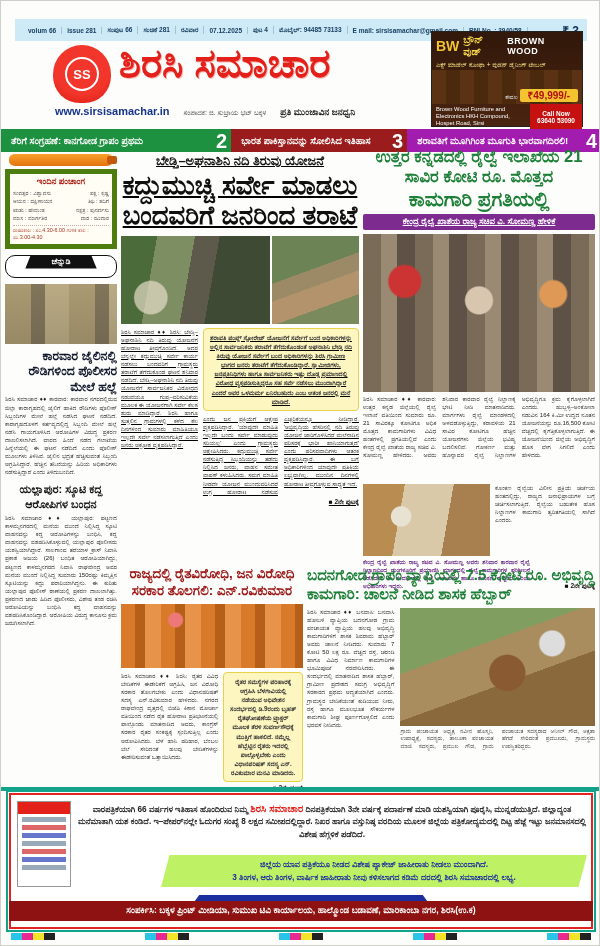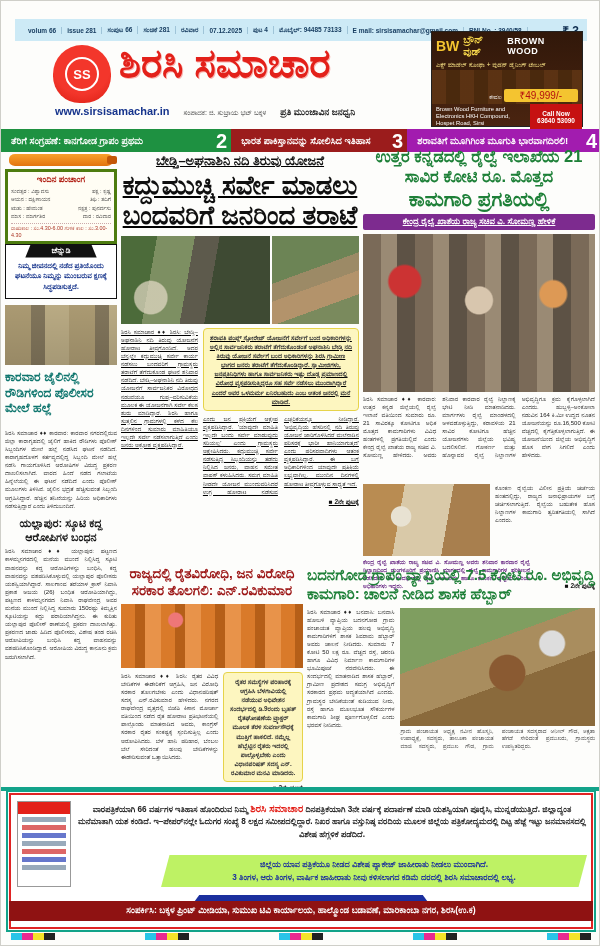--- a/index.html
+++ b/index.html
@@ -27,21 +27,21 @@
   .ad { position:absolute; left:430px; top:30px; width:152px; height:96px; background:linear-gradient(#31180a,#4a2410); border:1px solid #222; color:#f7d84c; font-size:7px; }
   .ad-top { display:flex; align-items:center; gap:4px; padding:2px 4px; }
   .ad-bw { font-size:14px; font-weight:bold; color:#f4c430; }
   .ad-title-kn { font-size:10px; font-weight:bold; color:#f7d84c; }
   .ad-title-en { font-size:9px; font-weight:bold; color:#fff; letter-spacing:0.5px; }
   .ad-line { padding:1px 4px; color:#ffe98a; font-size:6.5px; }
   .ad-mid { display:flex; justify-content:space-between; align-items:flex-end; padding:2px 4px; height:34px;
     background:linear-gradient(rgba(0,0,0,0.15),rgba(0,0,0,0.15)), repeating-linear-gradient(90deg,#6b3b16 0 14px,#57300f 14px 28px); }
   .ad-price-wrap { text-align:right; }
   .ad-price-label { font-size:6px; color:#fff; }
-  .ad-price { background:#f4c430; color:#b40f0f; font-weight:normal; font-size:10px; padding:1px 16px; border-radius:2px; }
+  .ad-price { background:#f4c430; color:#b40f0f; font-weight:bold; font-size:10px; padding:1px 8px; border-radius:2px; }
   .ad-bottom { display:flex; }
   .ad-addr { flex:1; padding:2px 4px; color:#fff; font-size:5.8px; line-height:1.25; }
   .ad-call { width:52px; background:#c61111; color:#fff; font-size:6.5px; font-weight:bold; text-align:center; padding:2px; display:flex; flex-direction:column; justify-content:center; }
 
   
   .teasers { position:absolute; left:0; top:128px; width:600px; height:23px; display:flex; }
   .teaser { display:flex; align-items:center; color:#fff; font-weight:bold; font-size:9.5px; padding:0 4px 0 10px; position:relative; }
   .teaser .t-text { flex:1; }
   .teaser .t-num { font-size:20px; font-weight:bold; line-height:1; margin-left:4px; }
   .teaser1 { width:246px; background:#1e9141; }
@@ -49,33 +49,33 @@
   .teaser3 { width:207px; background:#a21caf; }
 
   
   .col-left { position:absolute; left:4px; top:153px; width:112px; }
   .col-center { position:absolute; left:120px; top:152px; width:238px;text-decoration:underline; }
   .col-right { position:absolute; left:362px; top:146px; width:232px; }
 
   
   .pen-graphic { width:104px; height:12px; margin:0 auto 3px; background:linear-gradient(#f9a12b,#e2730f); border-radius:6px/5px; position:relative; }
   .pen-graphic:before { content:""; position:absolute; right:-4px; top:2px; width:10px; height:8px; background:#c45708; border-radius:2px; }
-  .panch { border:3px solid #4d7c0f; background:#fffdf4; padding:2px 3px 3px; }
+  .panch { border:5px solid #4d7c0f; background:#fffdf4; padding:2px 3px 3px; }
   .panch-title { text-align:center; color:#b01d12; font-weight:bold; font-size:8.5px; margin-bottom:2px; }
   .panch-row { display:flex; justify-content:space-between; font-size:5.6px; color:#333; line-height:1.5; }
   .panch-foot { font-size:5.4px; color:#a32; margin-top:2px; border-top:1px dotted #caa; padding-top:1px; }
-  .quote-box { margin-top:0; border:1.5px solid #111; border-radius:0; padding:0 4px 5px; background:#fff;font-family:Liberation Serif, serif; }
+  .quote-box { margin-top:6px; border:1.5px solid #111; border-radius:10px; padding:0 4px 5px; background:#fff; }
   .quote-banner { width:70%; margin:-1px auto 3px; background:#111; color:#fff; font-size:8px; font-weight:bold; text-align:center; padding:2px 0; clip-path:polygon(8% 0,92% 0,100% 100%,0 100%); }
   .quote-text { color:#16348c; font-weight:bold; font-size:7.2px; text-align:center; line-height:1.5; }
   .photo { width:100%; background:#9a9; }
   .ph-jail { height:60px; background:
       linear-gradient(rgba(0,0,0,0.08),rgba(0,0,0,0.18)),
       repeating-linear-gradient(90deg,#b9a77c 0 26px,#8c7f63 26px 40px,#c9b98f 40px 64px),
       #a59571; margin-top:6px; }
-  .sb-headline { font-size:12.5px; font-weight:bold; color:#0f766e; text-align:left; line-height:1.25; margin:5px 0 12px; }
+  .sb-headline { font-size:12.5px; font-weight:bold; color:#0f172a; text-align:right; line-height:1.25; margin:5px 0 0; }
   .sb-headline2 { font-size:11px; font-weight:bold; color:#111; text-align:center; line-height:1.3; margin:6px 0 3px; }
   .small-body { font-size:6px; color:#222; text-align:justify; line-height:1.35; }
 
   
   .kicker { text-align:center; font-size:13px; font-weight:bold; color:#111; }
   .c-headline { text-align:center; font-size:26px; font-weight:bold; color:#101010; line-height:1.15; margin-top:2px; }
   .c-photos { display:flex; gap:2px; margin-top:5px; }
   .ph-survey1 { width:63%; height:88px; background:
       radial-gradient(circle at 20% 70%, rgba(230,220,200,0.7) 0 12%, transparent 13%),
       linear-gradient(100deg,#4c6b3a 0 22%, #7d8f62 22% 45%, #5d5a4c 45% 60%, #3e4a33 60% 100%); }
@@ -236,21 +236,20 @@
           <span>ನಕ್ಷತ್ರ : ಪುನರ್ವಸು</span>
         </div>
       <div class="panch-row">
           <span>ಮಾಸ : ಮಾರ್ಗಶಿರ</span>
           <span>ವಾರ : ರವಿವಾರ</span>
         </div>
       <div class="panch-foot">ರಾಹುಕಾಲ : ಸಂ.4.30-6.00  ಗುಳಿಕ ಕಾಲ : ಸಂ.3.00-4.30</div>
     </div>
     <div class="quote-box">
       <div class="quote-banner">ಚೆನ್ನುಡಿ</div>
-      <div class="quote-text">ನಿಮ್ಮ ಜೀವನದಲ್ಲಿ ನಡೆದ ಪ್ರತಿಯೊಂದು ಘಟನೆಯೂ ನಿಮ್ಮನ್ನು ಮುಂಬರುವ ಕ್ಷಣಕ್ಕೆ ಸಿದ್ಧಪಡಿಸುತ್ತದೆ.</div>
     </div>
     <div class="photo ph-jail"></div>
     <div class="sb-headline">ಕಾರವಾರ ಜೈಲಿನಲ್ಲಿ ರೌಡಿಗಳಿಂದ ಪೊಲೀಸರ ಮೇಲೆ ಹಲ್ಲೆ</div>
     <div class="small-body">ಶಿರಸಿ ಸಮಾಚಾರ ♦♦ ಕಾರವಾರ: ಕಾರವಾರ ನಗರದಲ್ಲಿರುವ ಜಿಲ್ಲಾ ಕಾರಾಗೃಹದಲ್ಲಿ ಜೈಲಿಗೆ ಹಾಕಿದ ರೌಡಿಗಳು ಪೊಲೀಸ್ ಸಿಬ್ಬಂದಿಗಳ ಮೇಲೆ ಹಲ್ಲೆ ನಡೆಸಿದ ಘಟನೆ ನಡೆದಿದೆ. ಕಾರಾಗೃಹದೊಳಗೆ ಕರ್ತವ್ಯದಲ್ಲಿದ್ದ ಸಿಬ್ಬಂದಿ ಮೇಲೆ ಹಲ್ಲೆ ನಡೆಸಿ ಗಾಯಗೊಳಿಸಿದ ಆರೋಪಿಗಳ ವಿರುದ್ಧ ಪ್ರಕರಣ ದಾಖಲಿಸಲಾಗಿದೆ. ವಾರದ ಹಿಂದೆ ನಡೆದ ಗಲಾಟೆಯ ಹಿನ್ನೆಲೆಯಲ್ಲಿ ಈ ಘಟನೆ ನಡೆದಿದೆ ಎಂದು ಪೊಲೀಸ್ ಮೂಲಗಳು ತಿಳಿಸಿವೆ. ಜೈಲಿನ ಭದ್ರತೆ ಹೆಚ್ಚಿಸುವಂತೆ ಸಿಬ್ಬಂದಿ ಆಗ್ರಹಿಸಿದ್ದಾರೆ. ಹೆಚ್ಚಿನ ತನಿಖೆಯನ್ನು ಹಿರಿಯ ಅಧಿಕಾರಿಗಳು ನಡೆಸುತ್ತಿದ್ದಾರೆ ಎಂದು ತಿಳಿದುಬಂದಿದೆ.</div>
     <div class="sb-headline2">ಯಲ್ಲಾಪುರ: ಸ್ಕೂಟಿ ಕದ್ದ ಆರೋಪಿಗಳ ಬಂಧನ</div>
     <div class="small-body">ಶಿರಸಿ ಸಮಾಚಾರ ♦♦ ಯಲ್ಲಾಪುರ: ಪಟ್ಟಣದ ಕಾಳಮ್ಮನಗರದಲ್ಲಿ ಮನೆಯ ಮುಂದೆ ನಿಲ್ಲಿಸಿದ್ದ ಸ್ಕೂಟಿ ವಾಹನವನ್ನು ಕದ್ದ ಆರೋಪಿಗಳನ್ನು ಬಂಧಿಸಿ, ಕದ್ದ ವಾಹನವನ್ನು ವಶಪಡಿಸಿಕೊಳ್ಳುವಲ್ಲಿ ಯಲ್ಲಾಪುರ ಪೊಲೀಸರು ಯಶಸ್ವಿಯಾಗಿದ್ದಾರೆ. ಸಾಲಗಾಂವ ತರೆಯಾಳ ಕ್ರಾಸ್ ನಿವಾಸಿ ಪ್ರಕಾಶ ಅಜಯ (26) ಬಂಧಿತ ಆರೋಪಿಯಾಗಿದ್ದು, ಪಟ್ಟಣದ ಕಾಳಮ್ಮನಗರದ ನಿವಾಸಿ ರಾಘವೇಂದ್ರ ಅವರ ಮನೆಯ ಮುಂದೆ ನಿಲ್ಲಿಸಿದ್ದ ಸುಮಾರು 150ರಷ್ಟು ಕಿಮ್ಮತ್ತಿನ ಸ್ಕೂಟಿಯನ್ನು ಕದ್ದು ಪರಾರಿಯಾಗಿದ್ದನು. ಈ ಕುರಿತು ಯಲ್ಲಾಪುರ ಪೊಲೀಸ್ ಠಾಣೆಯಲ್ಲಿ ಪ್ರಕರಣ ದಾಖಲಾಗಿತ್ತು. ಪ್ರಕರಣದ ಜಾಡು ಹಿಡಿದ ಪೊಲೀಸರು, ವಿಶೇಷ ತಂಡ ರಚಿಸಿ ಆರೋಪಿಯನ್ನು ಬಂಧಿಸಿ ಕದ್ದ ವಾಹನವನ್ನು ವಶಪಡಿಸಿಕೊಂಡಿದ್ದಾರೆ. ಆರೋಪಿಯ ವಿರುದ್ಧ ಕಾನೂನು ಕ್ರಮ ಜರುಗಿಸಲಾಗಿದೆ.</div>
   </div>
 
   <div class="col-center">
     <div class="kicker">ಬೇಡ್ತಿ–ಅಘನಾಶಿನಿ ನದಿ ತಿರುವು ಯೋಜನೆ</div>

